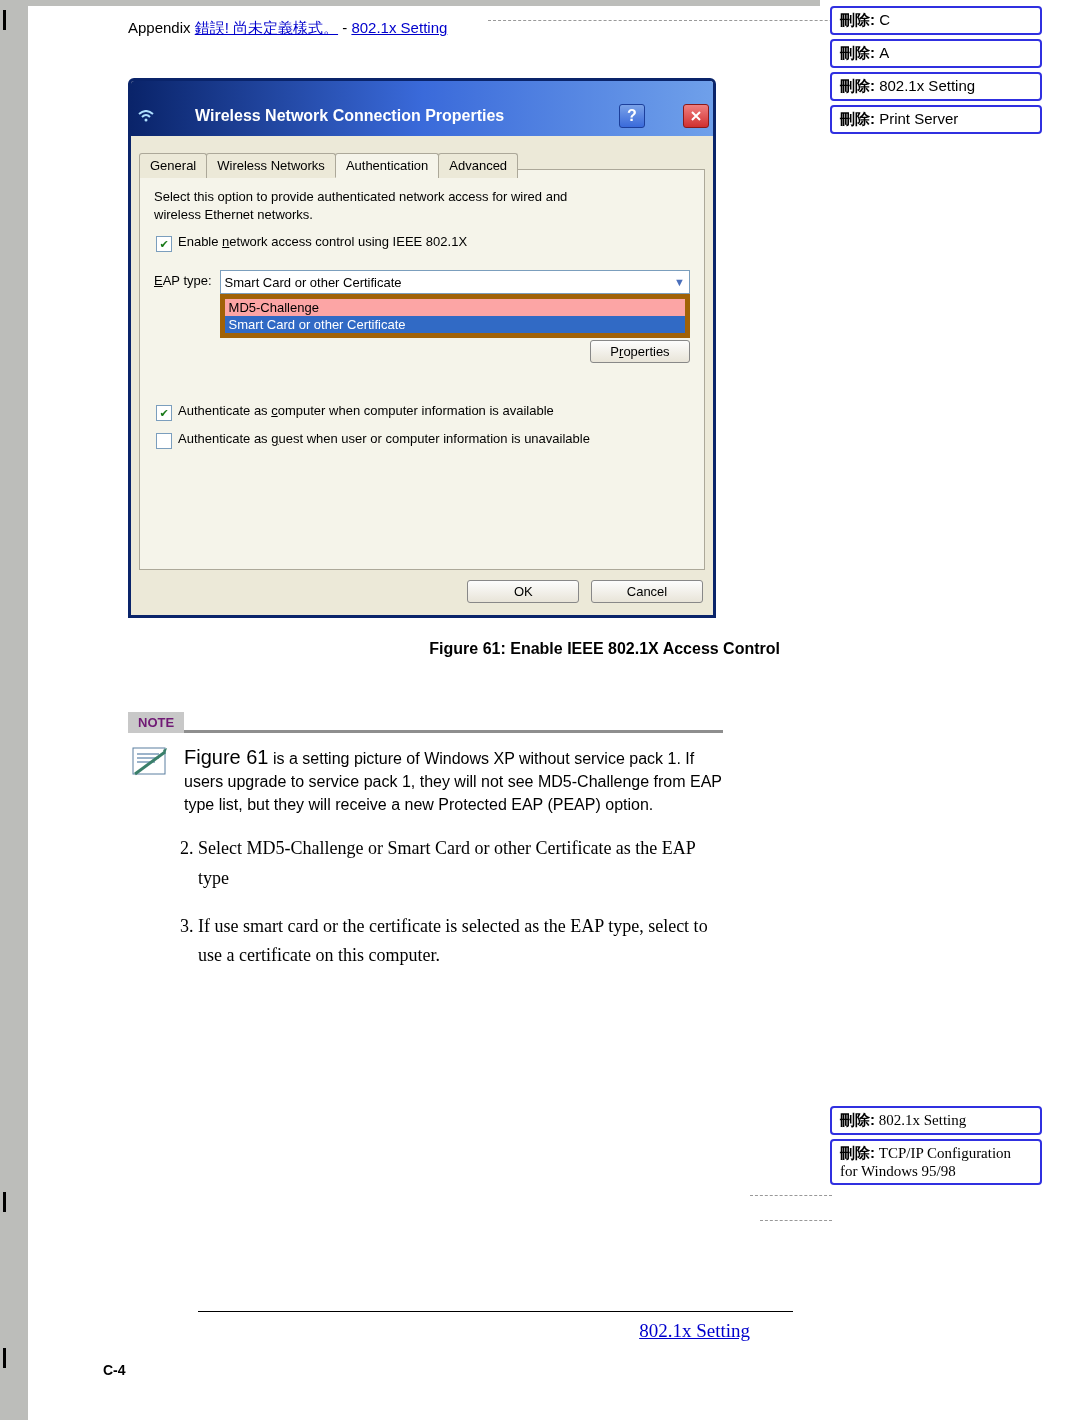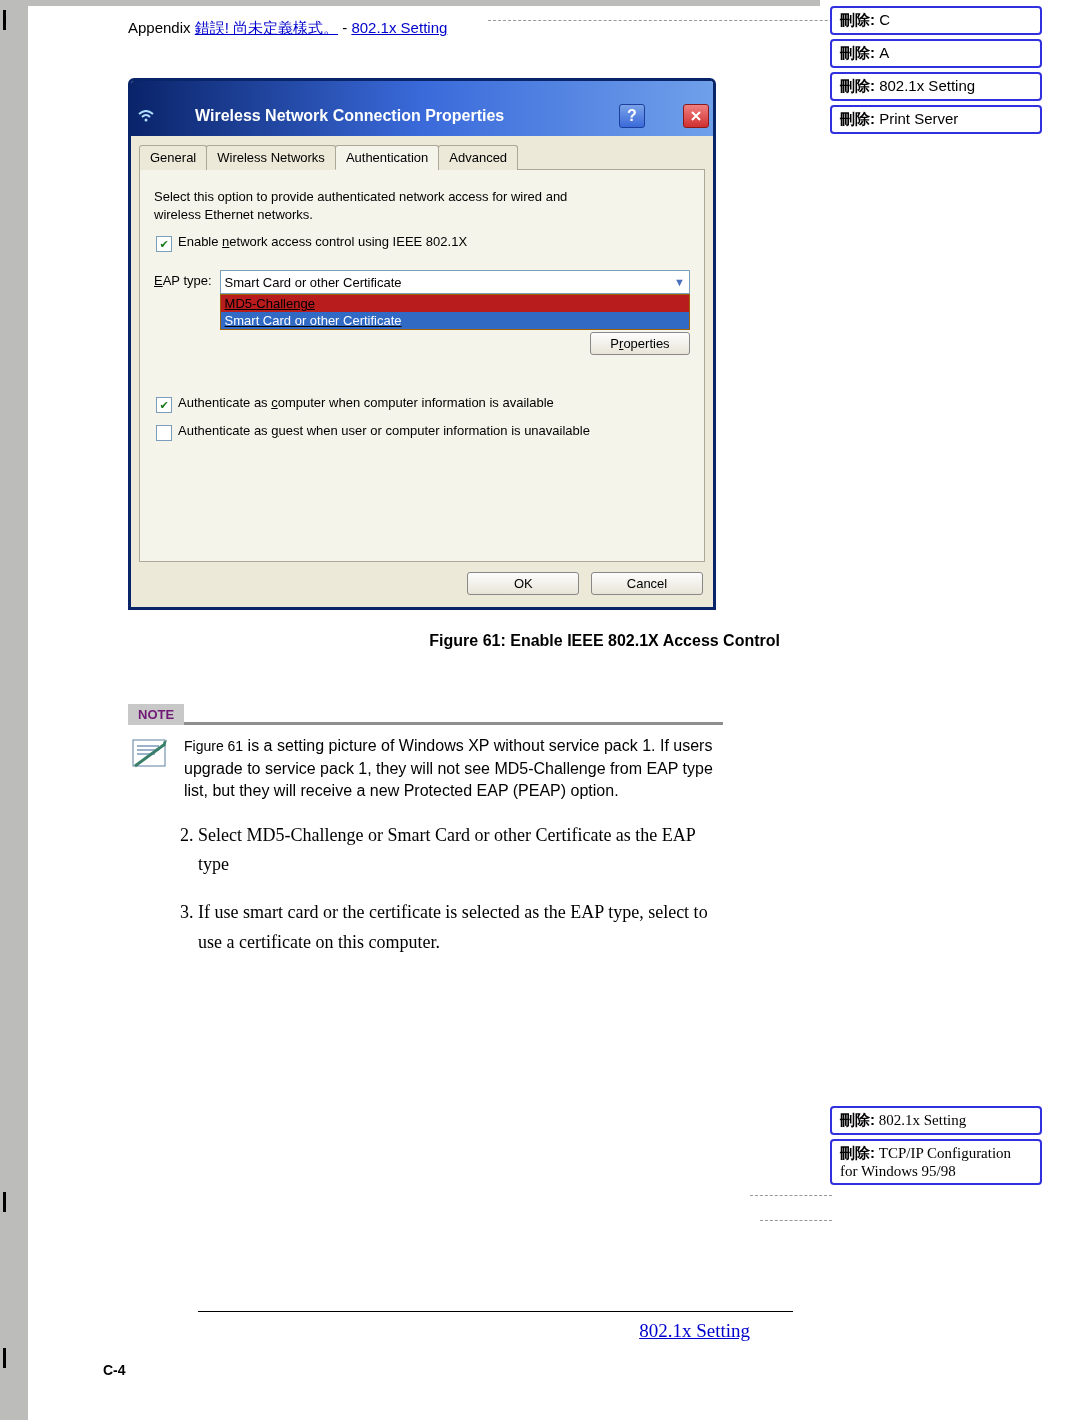--- a/index.html
+++ b/index.html
@@ -16,30 +16,30 @@
 .callouts-bottom { position:absolute; left:830px; top:1106px; }
 
 .dialog { width:582px; margin-top:40px; border:3px solid #0a246a; border-radius:6px 6px 0 0; background:#ece9d8; font-family: Tahoma, Arial, sans-serif; font-size:13px; }
 .dlg-title { height:40px; background:linear-gradient(to right,#0a246a 0%, #3a6ada 50%, #6fa0ea 100%); color:#fff; display:flex; align-items:center; padding:15px 4px 0 6px; border-radius:3px 3px 0 0; font-size:16px; font-weight:bold;gap:34px; }
 .dlg-title .tt { flex:1; padding-left:6px; }
 .icon-wl { width:18px; height:18px; display:inline-flex; align-items:center; justify-content:center; font-size:14px; }
 .help-btn { width:24px; height:22px; background:linear-gradient(#7aa2e8,#3a6ada); border:1px solid #1c3f9b; border-radius:3px; color:#fff; display:flex; align-items:center; justify-content:center; margin-right:4px; font-weight:bold; }
 .close-btn { width:24px; height:22px; background:linear-gradient(#f08080,#d03030); border:1px solid #8b1a1a; border-radius:3px; color:#fff; display:flex; align-items:center; justify-content:center; font-weight:bold; }
 .tabs { padding:8px 8px 0 8px; background:#ece9d8; }
 .tabrow { display:flex; border-bottom:1px solid #aca899; }
-.tab { padding:4px 10px; border:1px solid #aca899; border-bottom:none; border-radius:3px 3px 0 0; margin-right:-1px; background:#ece9d8; position:relative; top:1px; }
+.tab { padding:4px 10px; border:1px solid #aca899; border-bottom:none; border-radius:3px 3px 0 0; margin-right:-1px; background:#ece9d8; position:relative; top:9px; }
 .tab.active { background:#f5f4ea; border-bottom:1px solid #f5f4ea; }
 .tab-body { background:#f5f4ea; border:1px solid #aca899; border-top:none; padding:18px 14px 14px 14px; }
 .chk { display:flex; align-items:flex-start; margin:10px 2px; gap:6px; }
 .chk-box { width:14px; height:14px; border:1px solid #7b9ebd; background:#fff; display:flex; align-items:center; justify-content:center; font-size:11px; color:#1a7a1a; flex-shrink:0; margin-top:2px; }
 .eap-row { display:flex; align-items:flex-start; gap:8px; }
 .combo-wrap { flex:1; }
 .combo { border:1px solid #7b9ebd; background:#fff; height:22px; display:flex; align-items:center; padding:0 4px; justify-content:space-between; }
 .combo .arrow { color:#4a6fbb; font-size:11px; }
-.combo-drop { border:1px solid #a16207; background:#b91c1c;text-decoration:underline; }
+.combo-drop { border:5px solid #a16207; background:#fca5a5; }
 .combo-opt { padding:1px 4px; }
 .combo-opt.sel { background:#316ac5; color:#fff; }
 .props-btn-row { text-align:right; margin-top:2px; }
 .win-btn { display:inline-block; min-width:74px; border:1px solid #888; border-radius:3px; padding:3px 12px; background:linear-gradient(#fdfdfd,#e8e4d8); text-align:center; }
 .btn-row-bottom { text-align:right; padding:10px 10px 12px 0; }
 .u { text-decoration:underline; }
 
 .fig-cap { text-align:right; font-weight:bold; font-family:Arial,sans-serif; font-size:16px; margin-top:22px; }
 
 .note-bar { margin-top:54px; width:595px; }
@@ -145,21 +145,21 @@
       <div class="note-icon">
         <svg width="40" height="36" viewBox="0 0 40 36">
             <rect x="4" y="4" width="32" height="26" fill="#fff" stroke="#5a7fa0" stroke-width="1"></rect>
             <line x1="8" y1="10" x2="30" y2="10" stroke="#7a9ab8" stroke-width="1.5"></line>
             <line x1="8" y1="14" x2="30" y2="14" stroke="#7a9ab8" stroke-width="1.5"></line>
             <line x1="8" y1="18" x2="26" y2="18" stroke="#7a9ab8" stroke-width="1.5"></line>
             <path d="M6 30 L36 8" stroke="#3a7f6a" stroke-width="3"></path>
             <path d="M34 6 L38 4 L36 10 Z" fill="#3a7f6a"></path>
           </svg>
       </div>
-      <div class="note-text"><span style="font-size:14px">Figure 61</span><span> is a setting picture of Windows XP without service pack 1. If users upgrade to service pack 1, they will not see MD5-Challenge from EAP type list, but they will receive a new Protected EAP (PEAP) option.</span></div>
+      <div class="note-text"><span style="font-size:20px">Figure 61</span><span> is a setting picture of Windows XP without service pack 1. If users upgrade to service pack 1, they will not see MD5-Challenge from EAP type list, but they will receive a new Protected EAP (PEAP) option.</span></div>
     </div>
   </div>
 
   <ol class="steps" start="2">
     <li>Select MD5-Challenge or Smart Card or other Certificate as the EAP type</li>
     <li>If use smart card or the certificate is selected as the EAP type, select to use a certificate on this computer.</li>
   </ol>
 
   <div class="ftr-line"></div>
   <a href="#" class="ftr-link">802.1x Setting</a>

